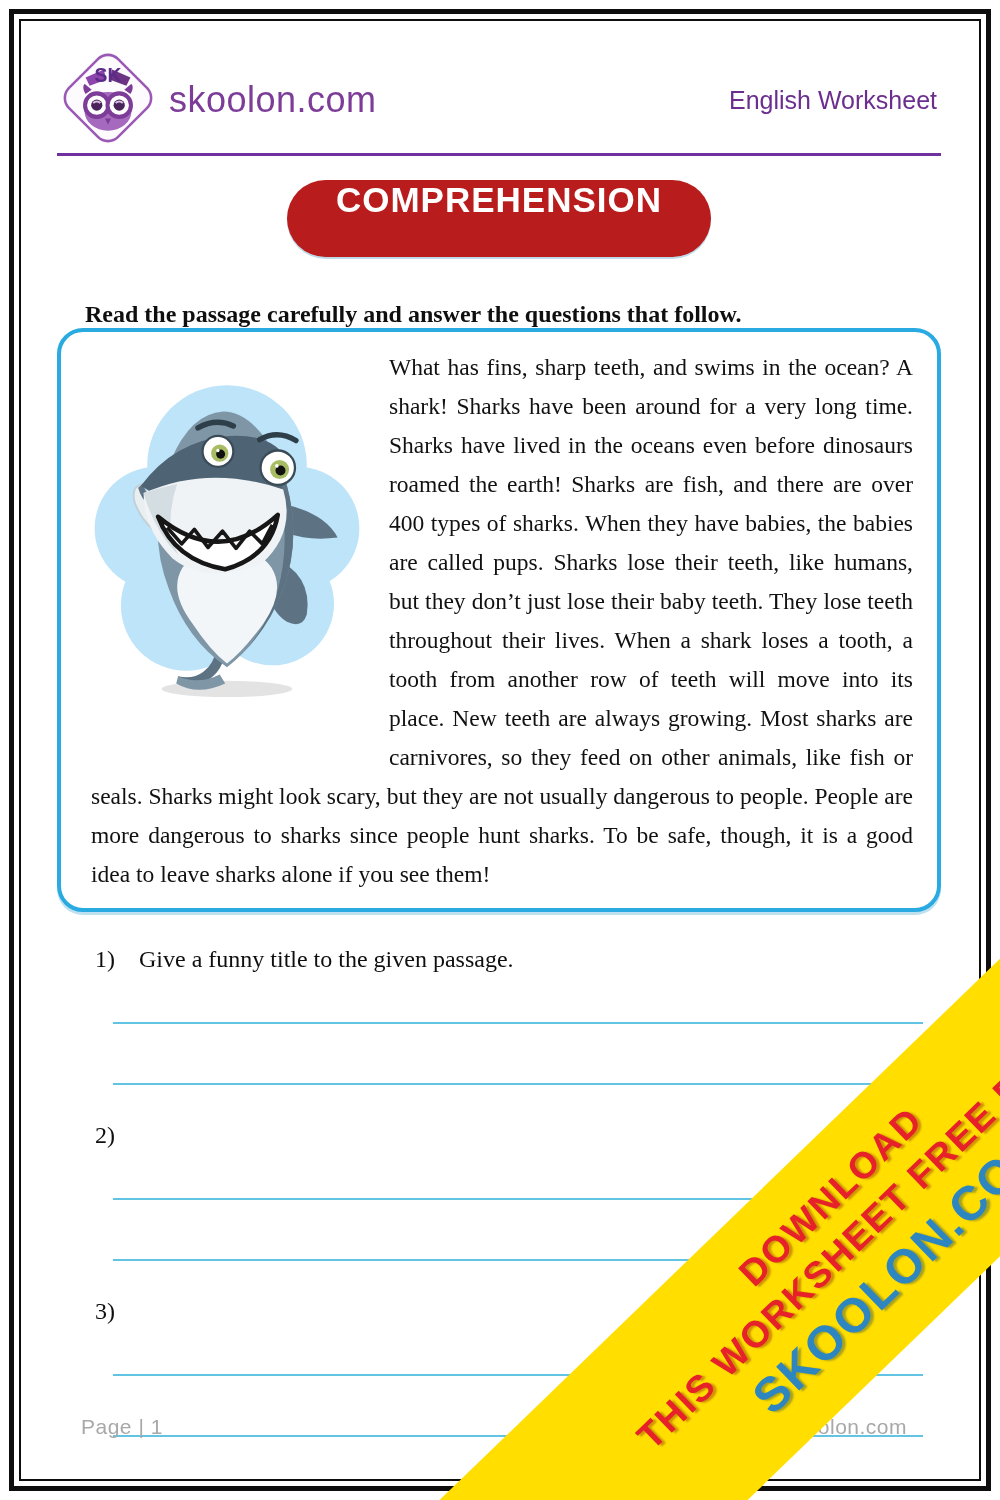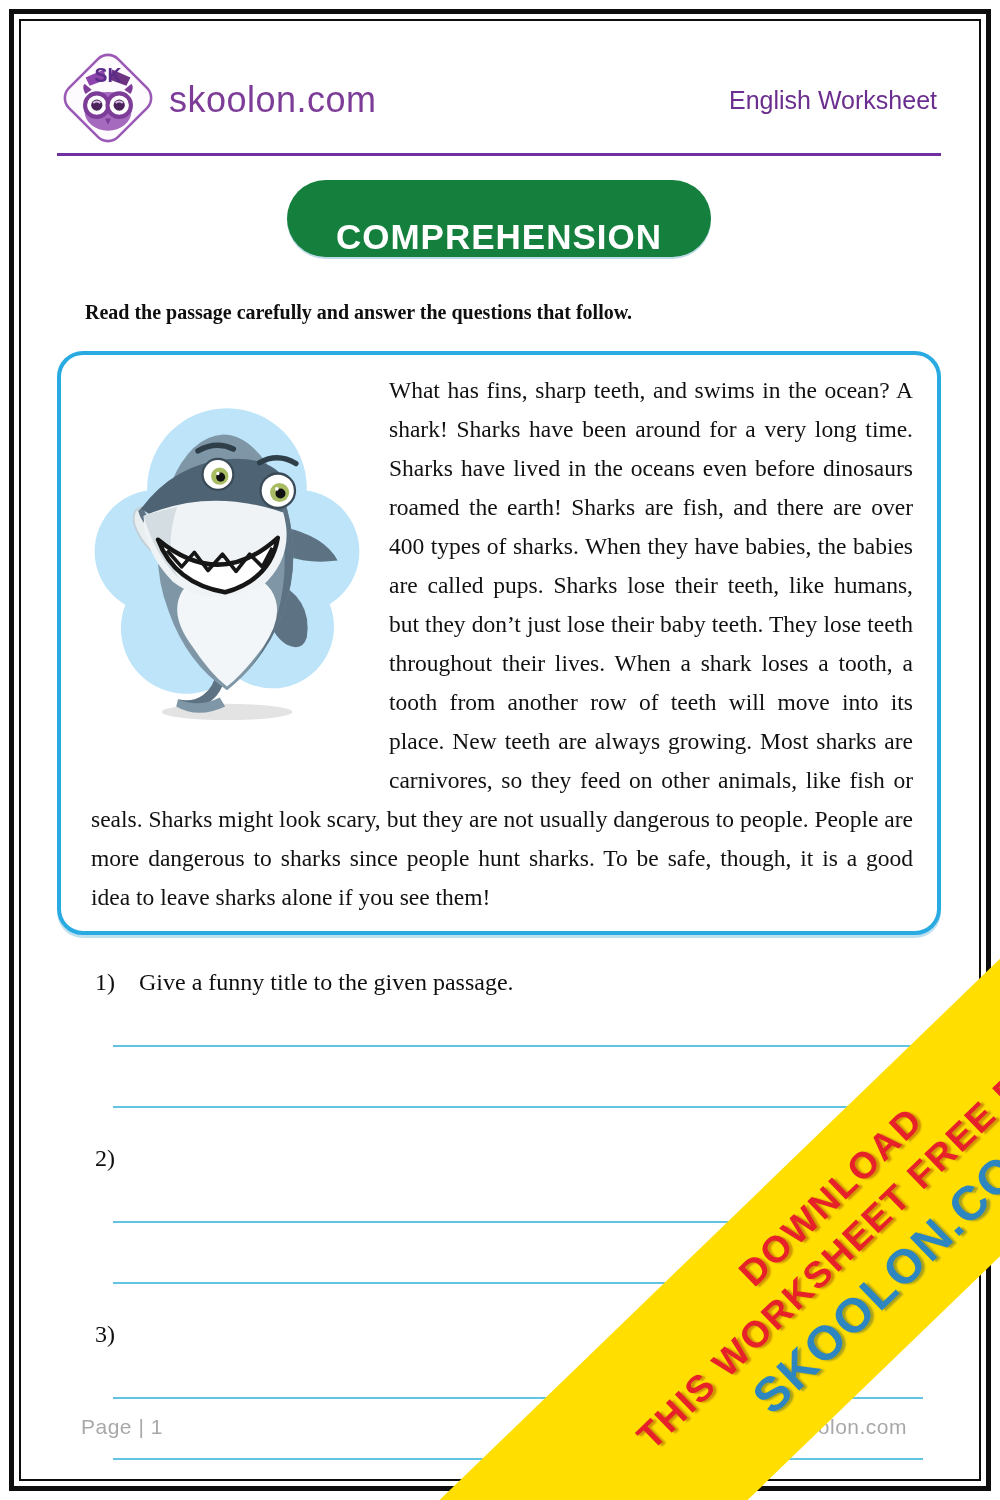--- a/index.html
+++ b/index.html
@@ -15,35 +15,35 @@
 
   
   .header{display:flex;align-items:center;border-bottom:3px solid #7030A0;padding-bottom:0;}
   .brand{display:flex;align-items:center;gap:10px;}
   .brand-name{font-size:36px;color:#7D3C98;letter-spacing:0.5px;}
   .header-spacer{flex:1;}
   .worksheet-type{font-size:25px;color:#6B2E8F;padding-right:4px;}
 
   
   .title-pill{
-    width:424px;height:77px;margin:24px auto 0 auto;background:#15803d;
-    border-radius:40px;display:flex;align-items:flex-end;justify-content:center;
+    width:424px;height:77px;margin:24px auto 0 auto;background:#b91c1c;
+    border-radius:40px;display:flex;align-items:flex-start;justify-content:center;
     box-shadow:0 2px 0 rgba(0,110,170,0.25);
   }
   .title-pill span{color:#ffffff;font-weight:bold;font-size:35px;letter-spacing:1px;}
 
   
   .instruction{
     margin:44px 0 0 28px;font-family:"Liberation Serif",serif;font-weight:bold;
-    font-size:20px;color:#0f0f0f;
+    font-size:24px;color:#0f0f0f;
   }
 
   
   .passage-box{
-    margin-top:27px;border:4px solid #29ABE2;border-radius:26px;
+    border:4px solid #29ABE2;border-radius:26px;
     padding:16px 24px 14px 30px;min-height:516px;box-sizing:border-box;
     box-shadow:0 3px 0 rgba(0,130,190,0.25);
   }
   .shark-figure{float:left;width:272px;height:366px;margin:2px 26px 26px 0;}
   .passage-text{
     font-family:"Liberation Serif",serif;font-size:23.5px;line-height:39px;
     text-align:justify;color:#111111;margin:0;
   }
 
   

